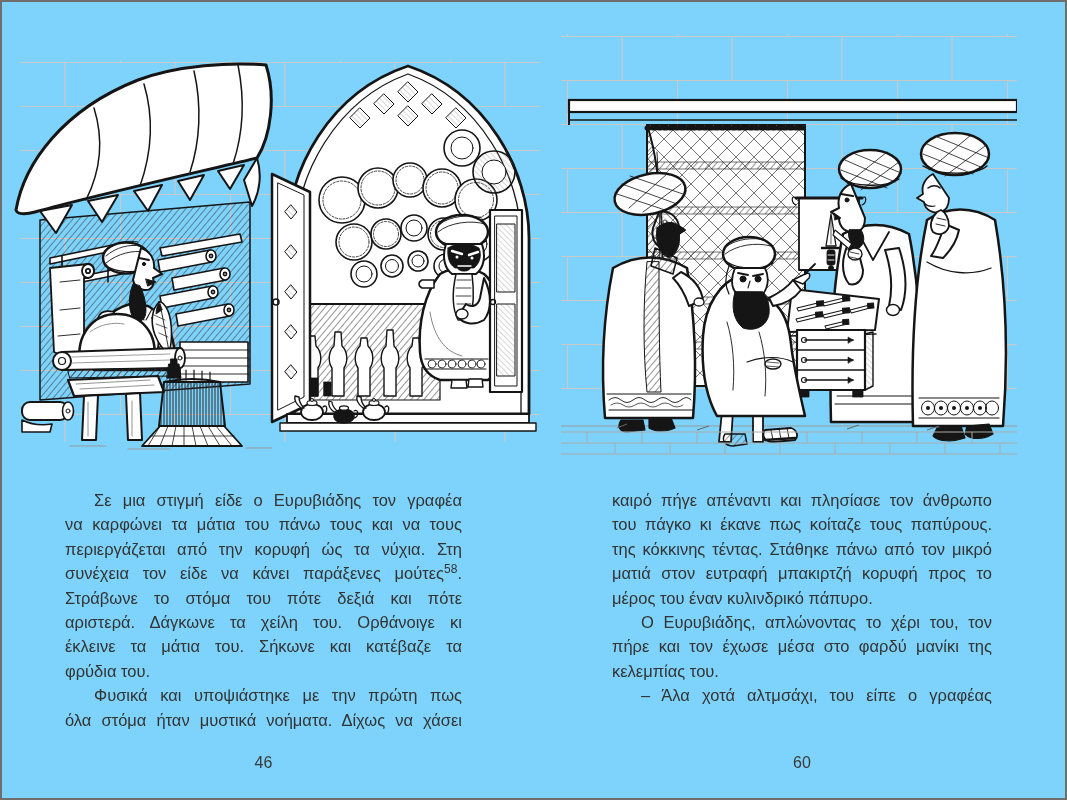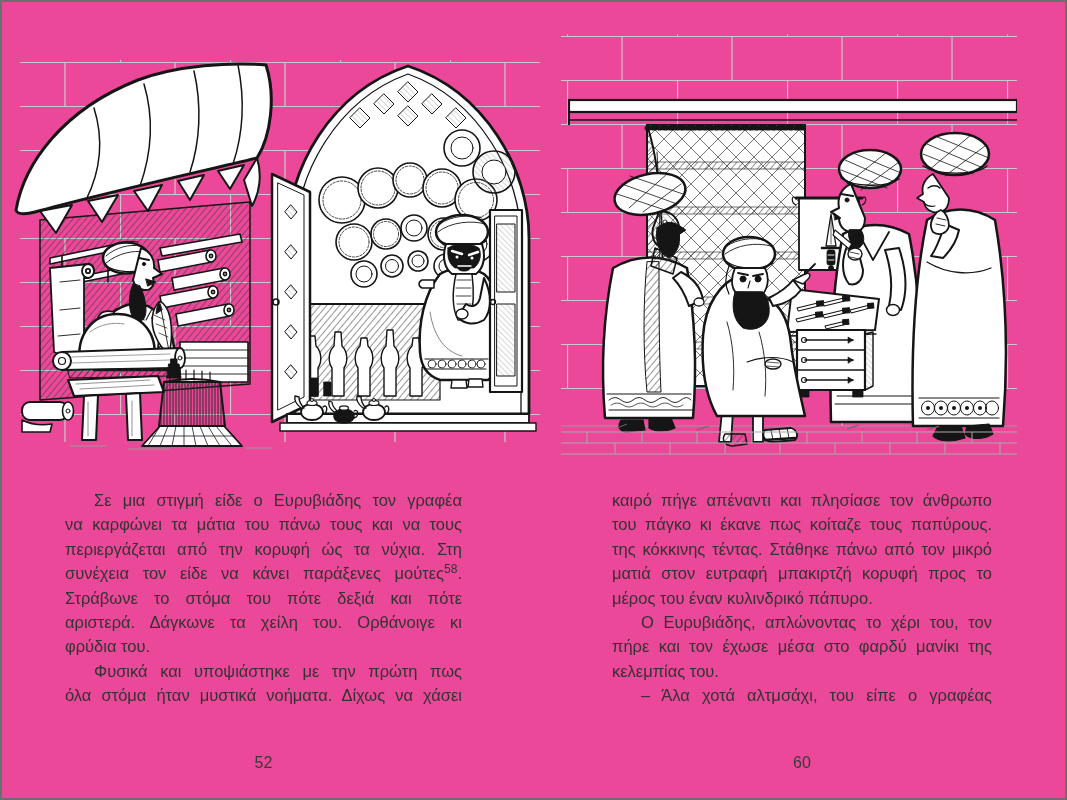--- a/index.html
+++ b/index.html
@@ -1,17 +1,17 @@
 <!DOCTYPE html>
 <html><head>
 <meta charset="utf-8">
 <title></title>
 <style>
   html,body{margin:0;padding:0;background:#e8e8e8;}
-  #frame{position:relative;width:1067px;height:800px;background:#ec4899;border:2px solid #6e6e6e;box-sizing:border-box;overflow:hidden;font-family:"Liberation Sans","DejaVu Sans",sans-serif;}
+  #frame{position:relative;width:1067px;height:800px;background:#7dd3fc;border:2px solid #6e6e6e;box-sizing:border-box;overflow:hidden;font-family:"Liberation Sans","DejaVu Sans",sans-serif;}
   .illu{position:absolute;}
   #illu-left{left:8px;top:50px;}
   #illu-right{left:545px;top:20px;}
   .col{position:absolute;top:486px;color:#333;font-size:16.5px;line-height:24.4px;}
   #col-left{left:63px;width:397px;}
   #col-right{left:610px;width:380px;}
   .line{text-align:justify;text-align-last:justify;height:24.4px;overflow:hidden;white-space:normal;}
   .line.end{text-align-last:left;}
   .line.ind{text-indent:29px;}
   sup{font-size:12px;vertical-align:super;line-height:0;}
@@ -479,33 +479,34 @@
     </g>
   </svg>
 
   <div class="col" id="col-left">
     <div class="line ind">Σε μια στιγμή είδε ο Ευρυβιάδης τον γραφέα</div>
     <div class="line">να καρφώνει τα μάτια του πάνω τους και να τους</div>
     <div class="line">περιεργάζεται από την κορυφή ώς τα νύχια. Στη</div>
     <div class="line"><span>συνέχεια τον είδε να κάνει παράξενες μούτες</span><sup>58</sup><span>.</span></div>
     <div class="line">Στράβωνε το στόμα του πότε δεξιά και πότε</div>
     <div class="line">αριστερά. Δάγκωνε τα χείλη του. Ορθάνοιγε κι</div>
+    <div class="line">έκλεινε τα μάτια του. Σήκωνε και κατέβαζε τα</div>
     <div class="line end">φρύδια του.</div>
     <div class="line ind">Φυσικά και υποψιάστηκε με την πρώτη πως</div>
     <div class="line">όλα στόμα ήταν μυστικά νοήματα. Δίχως να χάσει</div>
   </div>
 
   <div class="col" id="col-right">
     <div class="line">καιρό πήγε απέναντι και πλησίασε τον άνθρωπο</div>
     <div class="line">του πάγκο κι έκανε πως κοίταζε τους παπύρους.</div>
     <div class="line">της κόκκινης τέντας. Στάθηκε πάνω από τον μικρό</div>
     <div class="line">ματιά στον ευτραφή μπακιρτζή κορυφή προς το</div>
     <div class="line end">μέρος του έναν κυλινδρικό πάπυρο.</div>
     <div class="line ind">Ο Ευρυβιάδης, απλώνοντας το χέρι του, τον</div>
     <div class="line">πήρε και τον έχωσε μέσα στο φαρδύ μανίκι της</div>
     <div class="line end">κελεμπίας του.</div>
     <div class="line end ind">– Άλα χοτά αλτμσάχι, του είπε ο γραφέας σιγανά.</div>
   </div>
 
-  <div class="pagenum" id="pn-left">52</div>
+  <div class="pagenum" id="pn-left">46</div>
   <div class="pagenum" id="pn-right">60</div>
 
 </div>
 
 </body></html>

